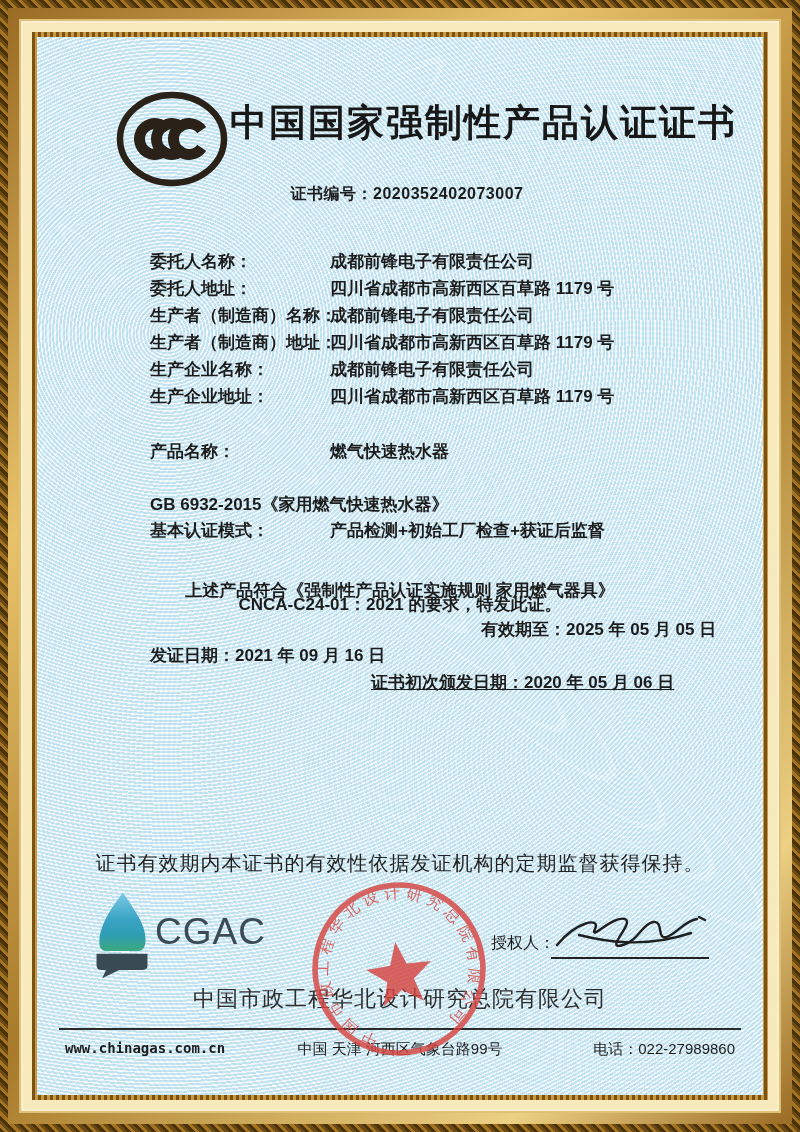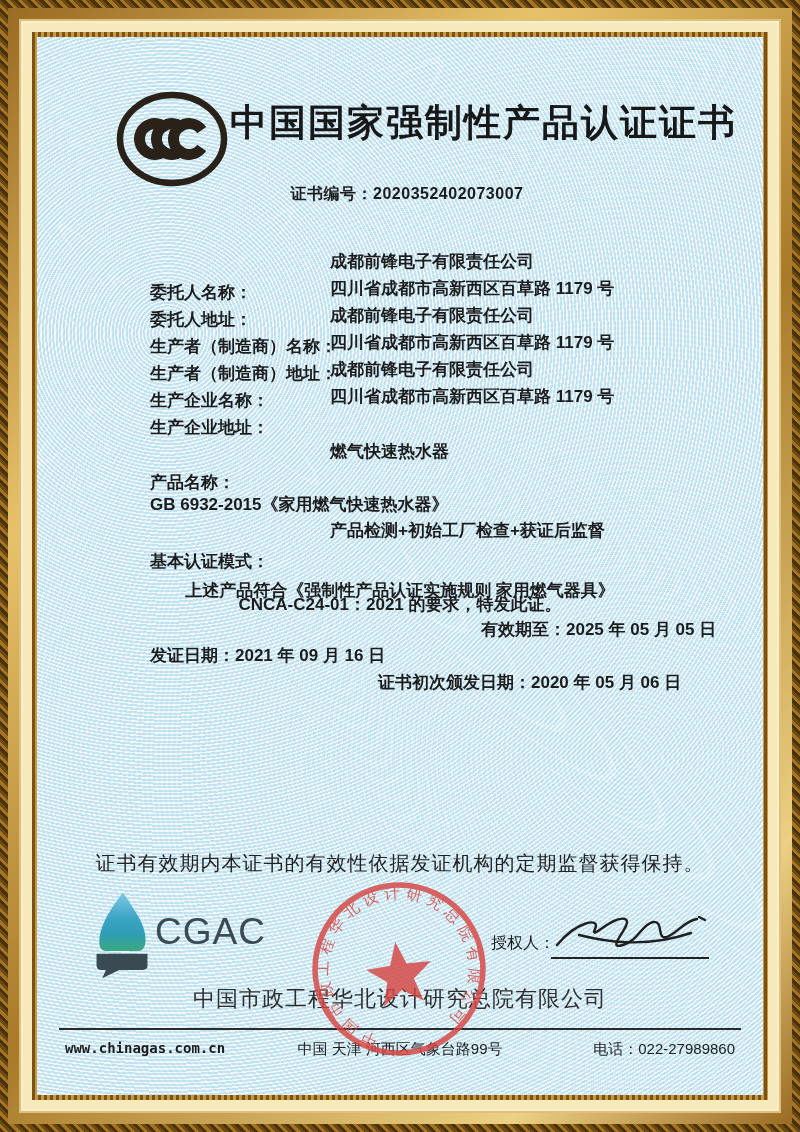--- a/index.html
+++ b/index.html
@@ -36,31 +36,31 @@
   
   .layer{position:absolute;inset:0;}
   .abs{position:absolute;}
 
   .ccc-logo{left:76px;top:52px;width:118px;height:100px;}
   .page-title{left:193px;top:61px;width:460px;text-align:center;
     font-size:37px;font-weight:700;letter-spacing:2px;color:#181818;white-space:nowrap;}
   .cert-no{left:0;right:0;top:147px;text-align:center;font-size:16px;font-weight:700;letter-spacing:.5px;margin-left:14px;}
 
   .row{left:113px;width:560px;display:flex;font-size:17px;font-weight:600;white-space:nowrap;}
-  .row .lbl{width:180px;flex:0 0 180px;margin-top:31px;}
+  .row .lbl{width:180px;flex:0 0 180px;}
   .r0{top:213px}.r1{top:240px}.r2{top:267px}.r3{top:294px}.r4{top:321px}.r5{top:348px}
   .p0{top:403px}.p1{top:430px}.p2{top:456px}.p3{top:482px}
 
   .stmt{left:0;right:0;text-align:center;font-size:17px;font-weight:600;white-space:nowrap;}
   .s1{top:542px}.s2{top:556px}
 
   .date{font-size:17px;font-weight:700;white-space:nowrap;}
   .d-issue{left:113px;top:607px;}
   .d-valid{left:396px;top:581px;padding-left:48px;}
-  .d-first{left:341px;top:634px;}
+  .d-first{left:334px;top:634px;text-decoration:underline;}
 
   .validity{left:0;right:0;top:813px;text-align:center;font-size:20px;font-weight:500;
     letter-spacing:1px;color:#222;white-space:nowrap;}
 
   .cgac-flame{left:52px;top:854px;width:66px;height:88px;}
   .cgac-text{left:118px;top:874px;font-size:37px;font-weight:500;letter-spacing:1px;color:#3a4b55;}
 
   .seal{left:272px;top:842px;width:180px;height:180px;opacity:.82;z-index:5;}
 
   .auth-label{left:454px;top:896px;font-size:16px;font-weight:500;}

